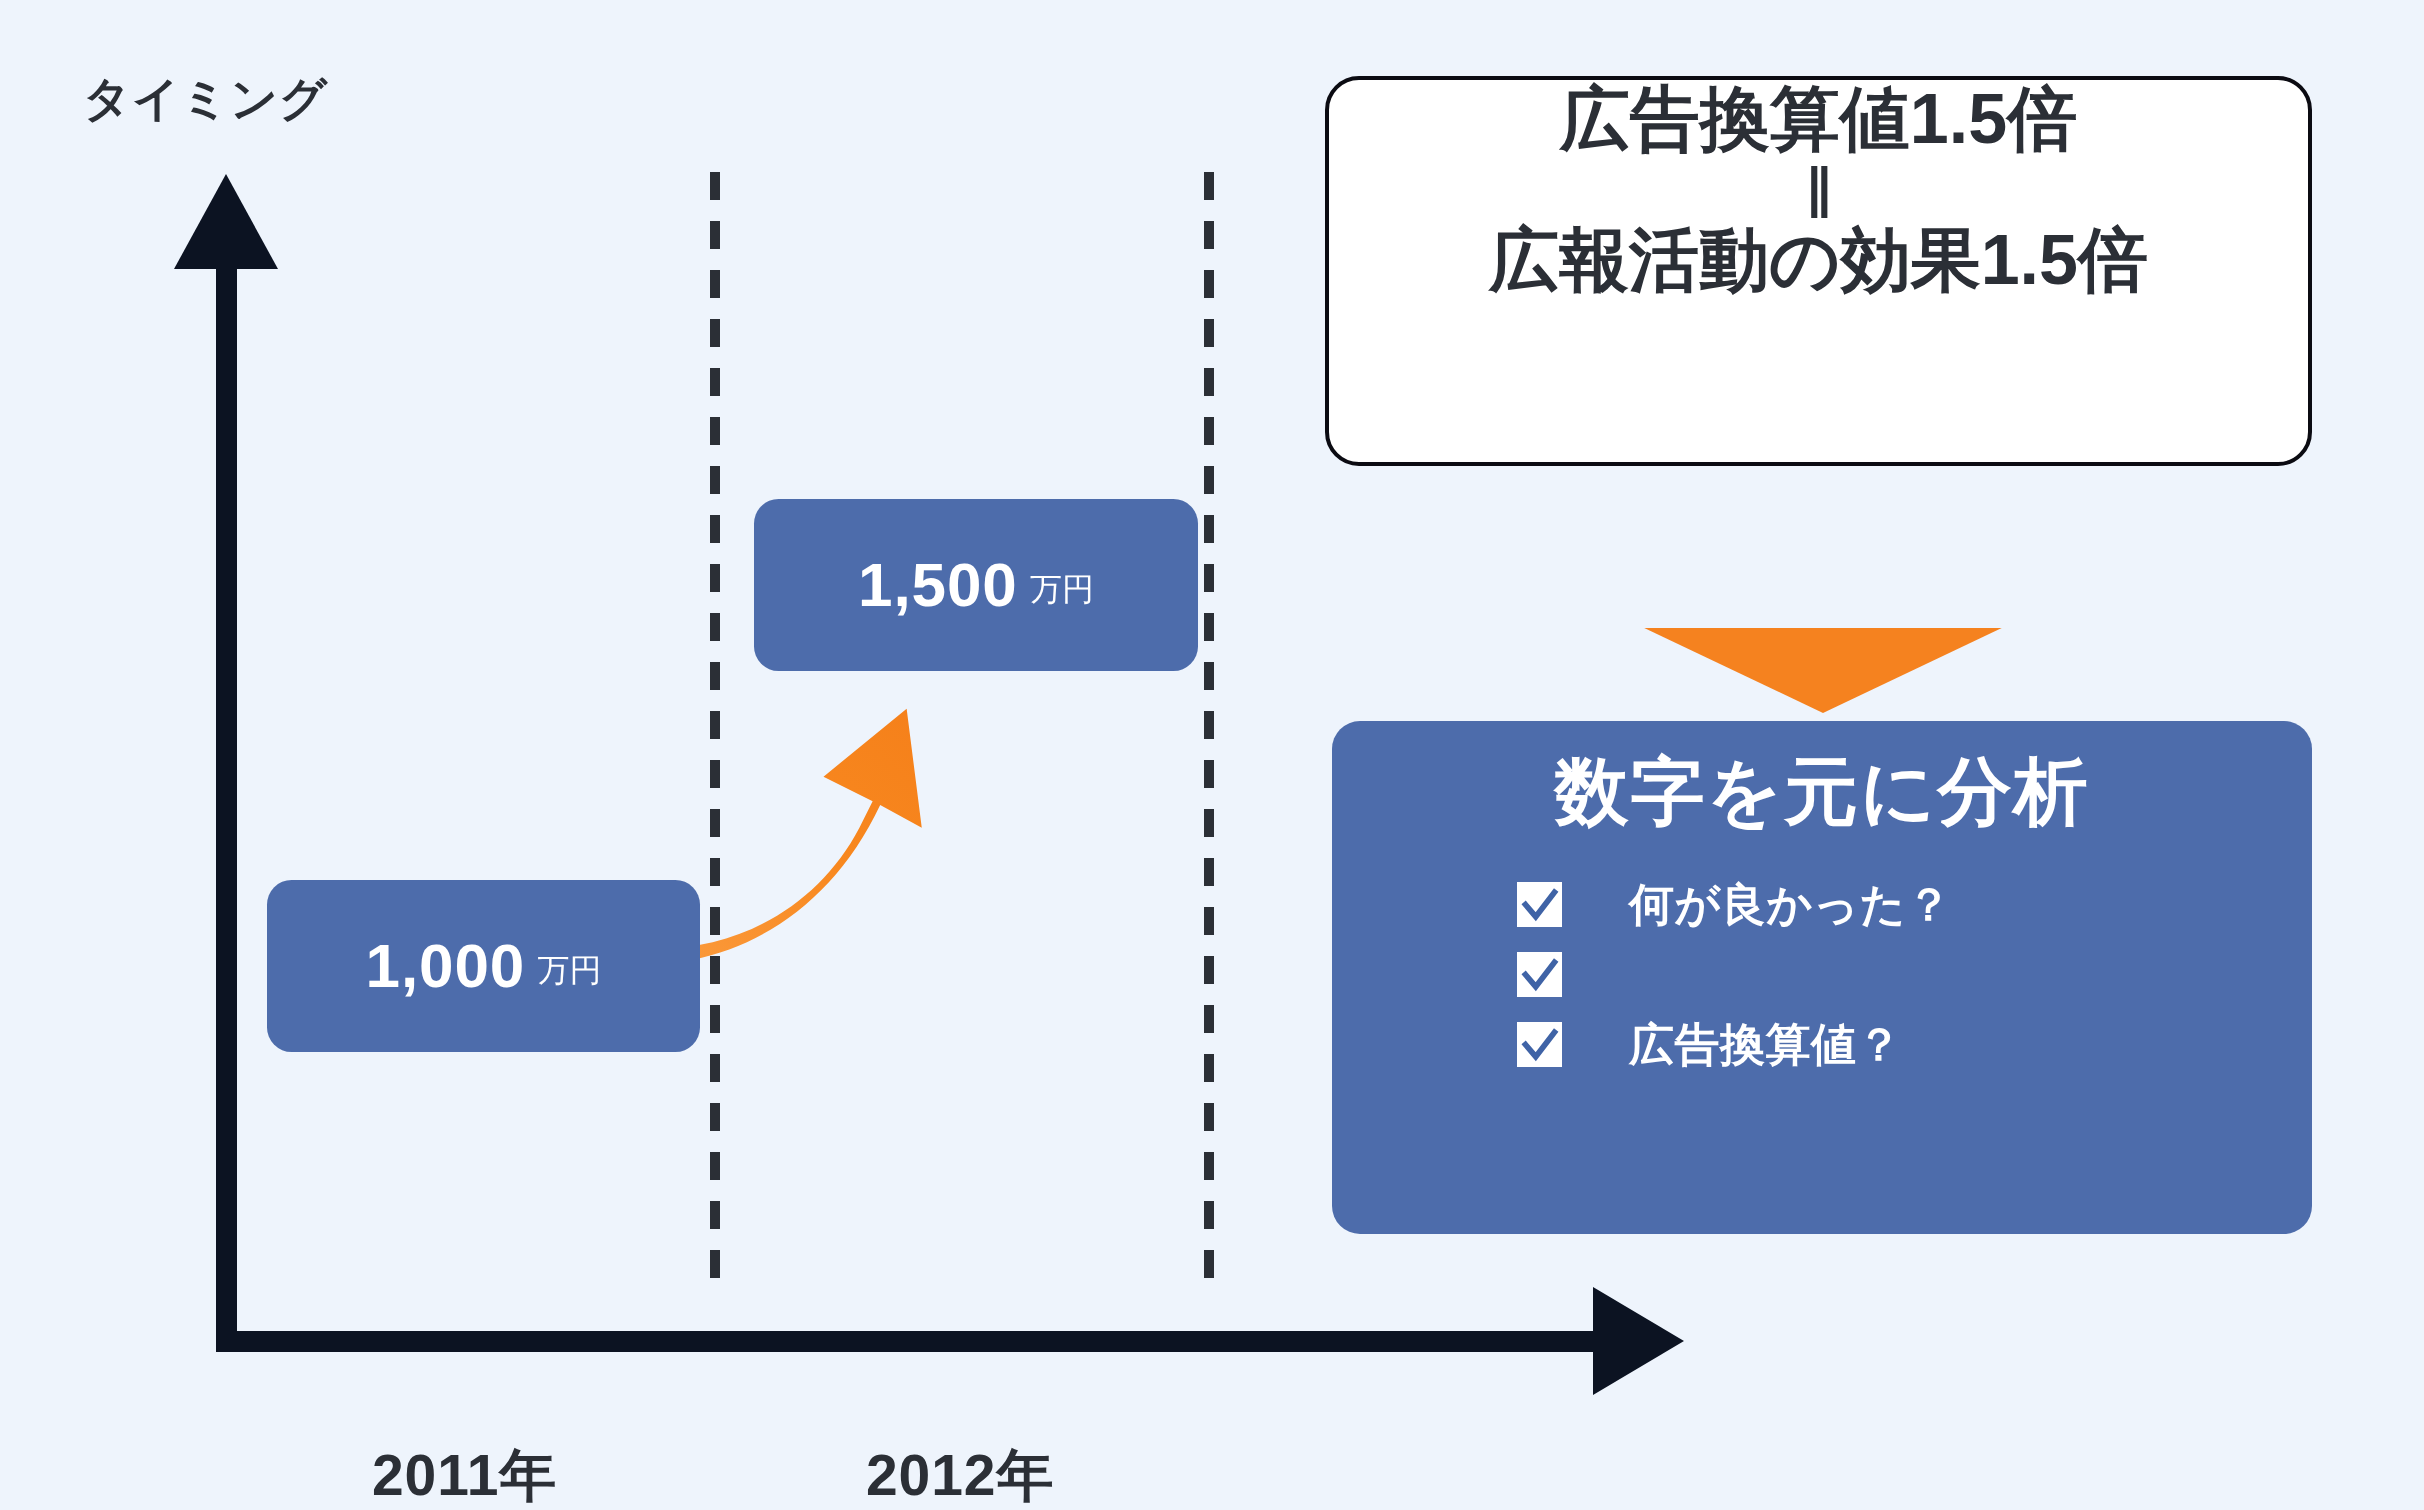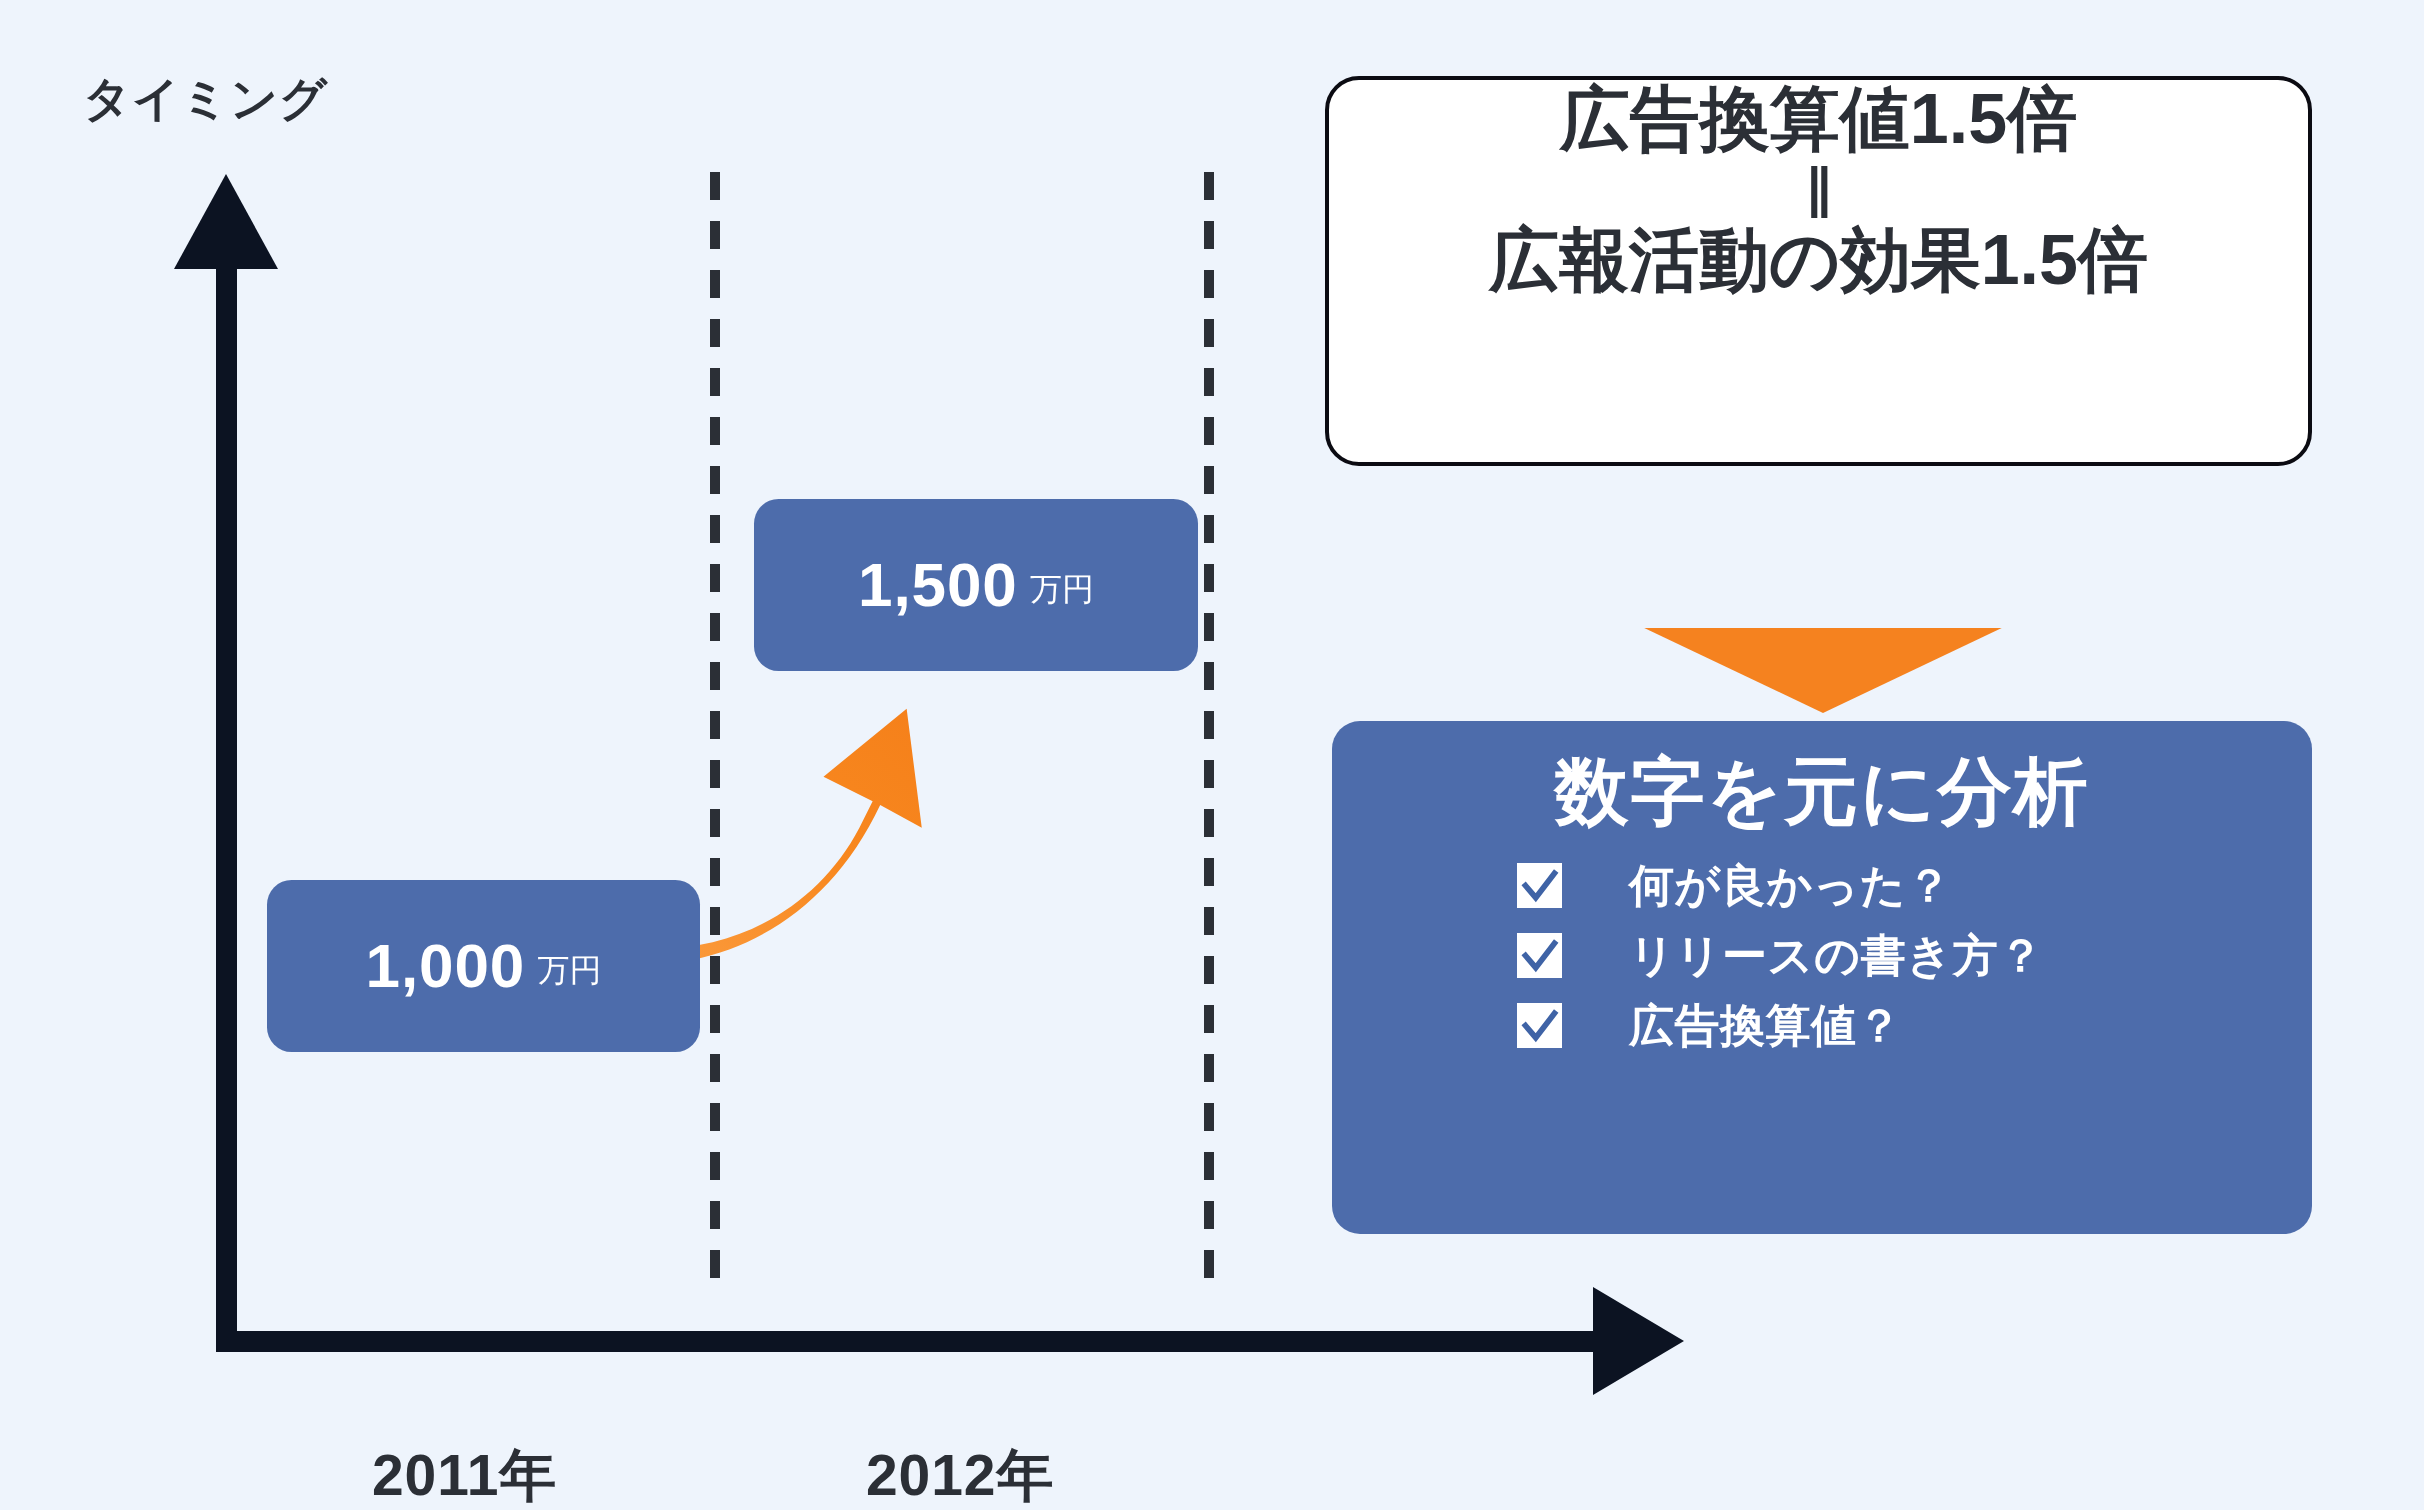--- a/index.html
+++ b/index.html
@@ -197,21 +197,21 @@
     box-sizing: border-box;
     padding: 30px 0 0 0;
   }
   #analysis .panel-title {
     text-align: center;
     color: #ffffff;
     font-size: 74px;
     font-weight: 700;
     line-height: 1.1;
     letter-spacing: 1.9px;
-    margin-bottom: 31px;
+    margin-bottom: 50px;
     white-space: nowrap;
   }
   .check-row {
     display: flex;
     align-items: center;
     margin: 0 0 24.6px 185px;
     gap: 27px;
   }
   .check-box {
     width: 45px;
@@ -294,21 +294,20 @@
       </span>
       <span class="check-text">何が良かった？</span>
     </div>
 
     <div class="check-row">
       <span class="check-box">
         <svg width="45" height="45" viewBox="0 0 48 48">
           <polyline points="9,24 20,37 40,11" fill="none" stroke="#3f63a6" stroke-width="6" stroke-linecap="square" stroke-linejoin="miter"></polyline>
         </svg>
       </span>
-      <span class="check-text">リリースの書き方？</span>
     </div>
 
     <div class="check-row">
       <span class="check-box">
         <svg width="45" height="45" viewBox="0 0 48 48">
           <polyline points="9,24 20,37 40,11" fill="none" stroke="#3f63a6" stroke-width="6" stroke-linecap="square" stroke-linejoin="miter"></polyline>
         </svg>
       </span>
       <span class="check-text">広告換算値？</span>
     </div>

